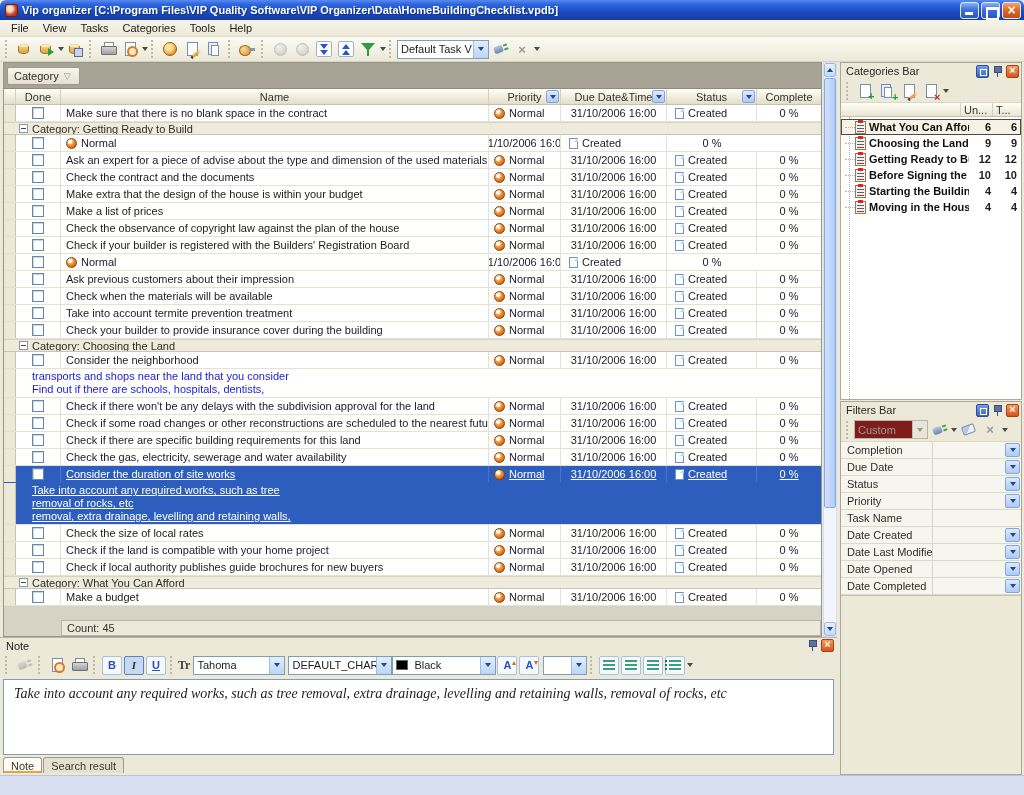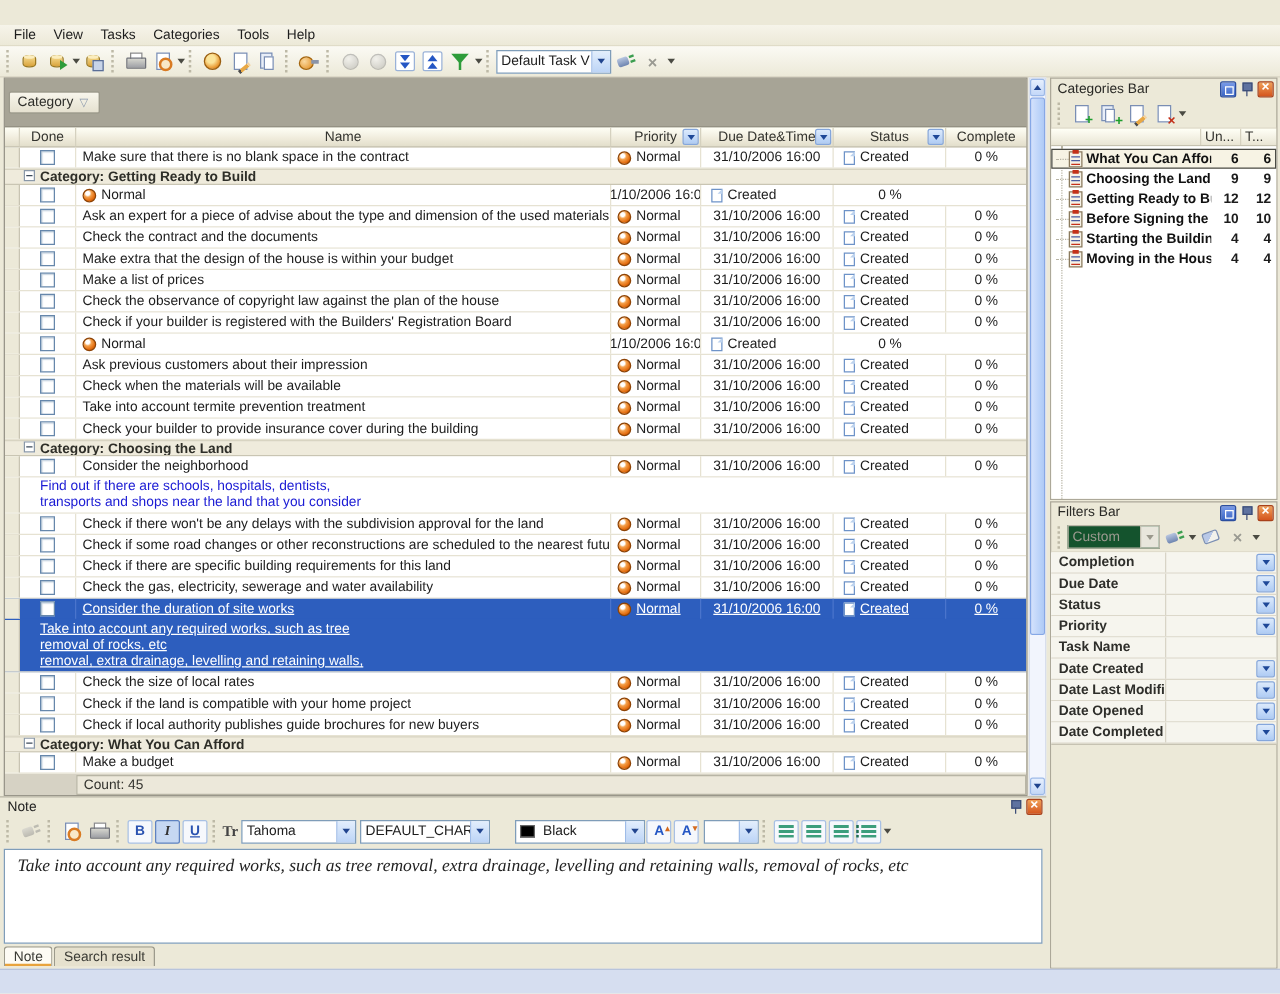--- a/index.html
+++ b/index.html
@@ -62,27 +62,27 @@
   .ic-plug { position:relative; width:14px; height:14px; }
   .ic-plug::before { content:""; position:absolute; left:1px; top:4px; width:9px; height:7px; background:linear-gradient(#B8C6E0,#6E85B0); border-radius:2px; transform:rotate(-20deg); }
   .ic-plug::after { content:""; position:absolute; right:0; top:2px; width:4px; height:2px; background:#3C9E50; box-shadow:0 4px 0 #3C9E50; transform:rotate(-20deg); }
   .ic-grayx { color:#9A9A92; font-size:13px; font-weight:bold; }
   .ic-eraser { width:13px; height:9px; background:linear-gradient(135deg,#B8C8E8 0 50%,#F2F2EC 50%); border:1px solid #7A8EB4; transform:rotate(-20deg); border-radius:2px; }
 
   .combo { height:19px; background:#fff; border:1px solid #7F9DB9; display:flex; align-items:center; font-size:11px; }
   .combo .ctext { flex:1; padding:0 3px; white-space:nowrap; overflow:hidden; }
   .combo .cbtn { width:15px; height:100%; background:linear-gradient(180deg,#E2EEFD,#BCD4F6); border-left:1px solid #9EBCE8; display:flex; align-items:center; justify-content:center; }
   .combo .cbtn::after { content:""; width:0; height:0; border-left:3px solid transparent; border-right:3px solid transparent; border-top:4px solid #20448E; }
-  .combo.disabled { background:#14532d; color:#9C9A90; border-color:#B8B5A6;align-items:center; }
+  .combo.disabled { background:#7f1d1d; color:#9C9A90; border-color:#B8B5A6;align-items:center; }
   .combo.disabled .cbtn { background:#E8E6DC; border-left-color:#C2BFB0; }
   .combo.disabled .cbtn::after { border-top-color:#9A988C; }
 
   
   .tasks-panel { position:absolute; top:62px; left:3px; width:819px; height:575px; background:#D8D4C6; border:1px solid #99968A; display:flex; flex-direction:column; }
-  .group-bar { height:39px; background:#A7A496; display:flex; align-items:center; padding-left:3px; border-bottom:1px solid #8E8B7E; flex:0 0 auto; }
+  .group-bar { height:26px; background:#A7A496; display:flex; align-items:center; padding-left:3px; border-bottom:1px solid #8E8B7E; flex:0 0 auto; }
   .group-btn { height:18px; background:linear-gradient(180deg,#F8F6EC,#E5E1D0); border:1px solid #9C9A8C; border-radius:2px; padding:1px 8px 1px 6px; display:flex; align-items:center; gap:5px; color:#2E2E2A; }
   .group-btn .sorttri { color:#8A98AC; font-size:9px; }
   .grid { display:grid; grid-template-columns:12px 45px 1fr 72px 106px 90px 64px; }
   .ghead { height:16px; background:linear-gradient(180deg,#FFFFF6,#EFEBDB 60%,#E2DECB); border-bottom:1px solid #C6C2B0; flex:0 0 auto; }
   .hcell { position:relative; display:flex; align-items:center; justify-content:center; border-right:1px solid #D5D1BF; color:#33332E; overflow:hidden; }
   .hdr-btn { position:absolute; right:1px; top:1px; width:13px; height:13px; background:linear-gradient(180deg,#DCEAFC,#AECBF4); border:1px solid #84A6DC; border-radius:2px; display:flex; align-items:center; justify-content:center; }
   .hdr-btn::after { content:""; width:0; height:0; border-left:3px solid transparent; border-right:3px solid transparent; border-top:4px solid #1E4898; }
   .tbody { flex:1 1 auto; background:#D6D2C4; overflow:hidden; display:flex; flex-direction:column; }
   .row { flex:0 0 auto; }
   .gutter { background:#ECE9D8; border-right:1px solid #C8C4B2; }
@@ -92,21 +92,21 @@
   .name-c { padding-left:5px; }
   .pri-c { padding-left:5px; gap:4px; }
   .due-c { justify-content:center; }
   .st-c { padding-left:8px; gap:4px; }
   .comp-c { justify-content:center; }
   .checkbox { width:12px; height:12px; background:#fff; border:1px solid #6687AB; box-shadow:inset 1px 1px 1px #C8D4E0; }
   .pri-dot { width:11px; height:11px; border-radius:50%; background:radial-gradient(circle at 35% 30%, #FFFFFF 0 18%, #F4A14C 35%, #E2690B 70%, #A94E06 100%); border:1px solid #8E4406; flex:0 0 auto; }
   .page-ic { position:relative; width:9px; height:11px; background:#fff; border:1px solid #6E93C8; flex:0 0 auto; }
   .page-ic::after { content:""; position:absolute; right:-1px; top:-1px; width:0; height:0; border-top:4px solid #BCD2EE; border-left:4px solid transparent; transform:rotate(90deg); }
   .crow { height:13px; background:#EFEBDC; border-bottom:1px solid #C9C5B3; border-top:1px solid #D8D4C2; display:grid; grid-template-columns:12px 1fr; }
-  .ccell { display:flex; align-items:flex-start; gap:4px; padding-left:3px; overflow:hidden; color:#2E2E28;font-weight:bold; }
+  .ccell { display:flex; align-items:center; gap:4px; padding-left:3px; overflow:hidden; color:#2E2E28; }
   .minus-box { width:9px; height:9px; background:#fff; border:1px solid #8A98A8; position:relative; flex:0 0 auto; }
   .minus-box::after { content:""; position:absolute; left:1px; top:3px; width:5px; height:1px; background:#3C4A5A; }
   .nrow { background:#fff; border-bottom:1px solid #E6E2D2; display:grid; grid-template-columns:12px 1fr; }
   .ncell { padding:1px 0 1px 16px; }
   .nline { height:13px; line-height:13px; color:#1A1AD4; white-space:nowrap; overflow:hidden; }
   .sel { background:#2D5EBE !important; color:#fff !important; }
   .sel .cell { border-right-color:#4A74CC; }
   .sel .nline { color:#fff;text-decoration:underline; }
   .sel.trow { border-bottom-color:#2D5EBE;text-decoration:underline; }
   .table-footer { height:16px; flex:0 0 auto; display:flex; }
@@ -145,21 +145,21 @@
   .clip-ic { width:11px; height:13px; background:#F6F2E6; border:1px solid #8A7A5E; position:relative; margin-right:3px; flex:0 0 auto; }
   .clip-ic::before { content:""; position:absolute; left:2px; top:-2px; width:5px; height:3px; background:#C43018; }
   .clip-ic::after { content:""; position:absolute; left:1px; top:3px; width:7px; height:1px; background:#4A5A9E; box-shadow:0 3px 0 #4A5A9E, 0 6px 0 #C43018; }
   .cname { flex:1; font-weight:bold; white-space:nowrap; overflow:hidden; color:#111; }
   .cnum { width:26px; text-align:right; padding-right:4px; font-weight:bold; flex:0 0 auto; }
   .catrow.sel { background:#F7F3E4 !important; color:#111 !important; outline:1px solid #4A4A44; outline-offset:-1px; }
   .catrow.sel .cname { color:#111; }
 
   .fil-rows { flex:0 0 auto; background:#fff; }
   .frow { display:grid; grid-template-columns:92px 1fr; height:17px; border-bottom:1px solid #DCD8CA; background:#F6F5EE; }
-  .flabel { padding-left:6px; display:flex; align-items:center; border-right:1px solid #D8D4C6; color:#2E2E2A; overflow:hidden; white-space:nowrap;font-weight:bold; }
+  .flabel { padding-left:6px; display:flex; align-items:center; border-right:1px solid #D8D4C6; color:#2E2E2A; overflow:hidden; white-space:nowrap; }
   .fval { position:relative; }
   .combo-btn { position:absolute; right:1px; top:1px; width:15px; height:14px; background:linear-gradient(180deg,#DCEAFC,#AECBF4); border:1px solid #84A6DC; border-radius:2px; display:flex; align-items:center; justify-content:center; }
   .combo-btn::after { content:""; width:0; height:0; border-left:3px solid transparent; border-right:3px solid transparent; border-top:4px solid #1E4898; }
   .fil-fill { flex:1; background:#ECE9D8; border-top:1px solid #C6C2B2; }
 
   
   .note-panel { position:absolute; top:637px; left:0; width:837px; height:138px; background:#ECE9D8; border-top:1px solid #B8B5A5; }
   .note-head { height:15px; display:flex; align-items:center; padding:0 3px 0 6px; }
   .note-head .ptitle { flex:1; }
   .note-toolbar { height:24px; display:flex; align-items:center; padding-left:2px; }
@@ -182,20 +182,29 @@
   .tab { border:1px solid #9C9A8C; border-bottom:none; border-radius:3px 3px 0 0; padding:2px 7px 1px; background:#E6E1CE; color:#3A3A34; }
   .tab.active { background:#FDFBF4; box-shadow:inset 0 -2px 0 #E8A33D; }
 
   .bottom-strip { position:absolute; top:775px; left:0; right:0; height:20px; background:#D6DEF0; border-top:1px solid #B8C4DC; }
 </style>
 </head>
 <body>
 
 <div id="window">
 
+  <div class="titlebar">
+    <div class="app-ic"></div>
+    <div class="titletext">Vip organizer [C:\Program Files\VIP Quality Software\VIP Organizer\Data\HomeBuildingChecklist.vpdb]</div>
+    <div class="tb-btns">
+      <div class="wbtn min"></div>
+      <div class="wbtn rest"></div>
+      <div class="wbtn close"></div>
+    </div>
+  </div>
 
   <div class="menubar">
     <span class="menuitem">File</span>
     <span class="menuitem">View</span>
     <span class="menuitem">Tasks</span>
     <span class="menuitem">Categories</span>
     <span class="menuitem">Tools</span>
     <span class="menuitem">Help</span>
   </div>
 
@@ -556,22 +565,22 @@
           <div class="cell due-c">31/10/2006 16:00</div>
           <div class="cell st-c">
             <span class="page-ic"></span>
             <span>Created</span>
           </div>
           <div class="cell comp-c" style="border-right: none;">0 %</div>
         </div>
         <div class="row nrow">
           <div class="gutter"></div>
           <div class="ncell">
+            <div class="nline">transports and shops near the land that you consider</div>
             <div class="nline">Find out if there are schools, hospitals, dentists,</div>
-            <div class="nline">transports and shops near the land that you consider</div>
           </div>
         </div>
         <div class="row grid trow">
           <div class="gutter"></div>
           <div class="cell done-c">
             <span class="checkbox"></span>
           </div>
           <div class="cell name-c">Check if there won't be any delays with the subdivision approval for the land</div>
           <div class="cell pri-c">
             <span class="pri-dot"></span>
@@ -943,21 +952,21 @@
       <div class="handle"></div>
       <span class="ic-tt">Tr</span>
       <div class="combo" style="width:92px;margin-left:3px">
         <span class="ctext">Tahoma</span>
         <span class="cbtn"></span>
       </div>
       <div class="combo" style="width:104px;margin-left:3px">
         <span class="ctext">DEFAULT_CHAR</span>
         <span class="cbtn"></span>
       </div>
-      <div class="combo" style="width:104px;margin-left:20px">
+      <div class="combo" style="width:104px;margin-left:0">
         <span class="swatch" style="margin-left:3px"></span>
         <span class="ctext">Black</span>
         <span class="cbtn"></span>
       </div>
       <div class="fmt-btn">
           <span class="ic-Aup up">A</span>
         </div>
       <div class="fmt-btn">
           <span class="ic-Aup dn">A</span>
         </div>

